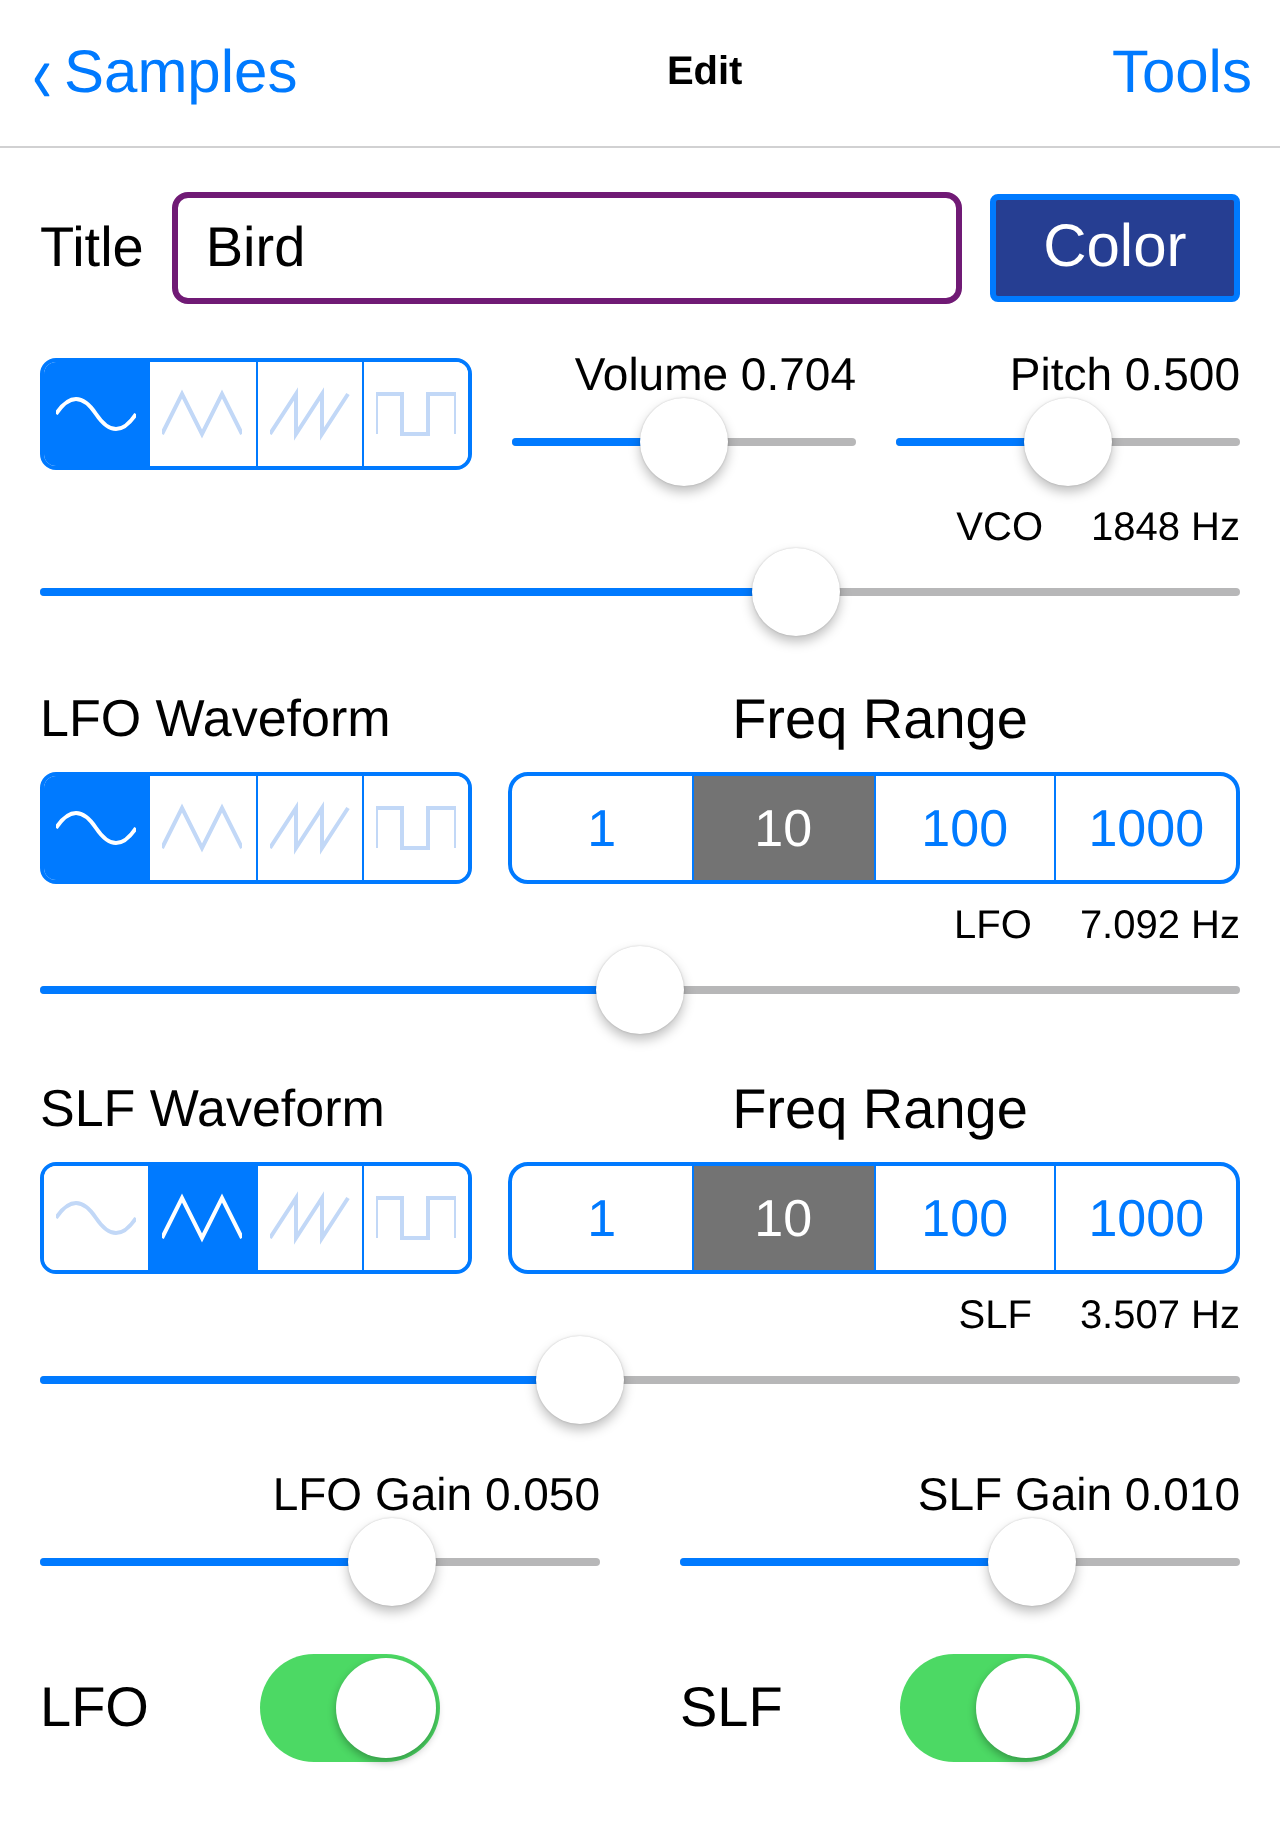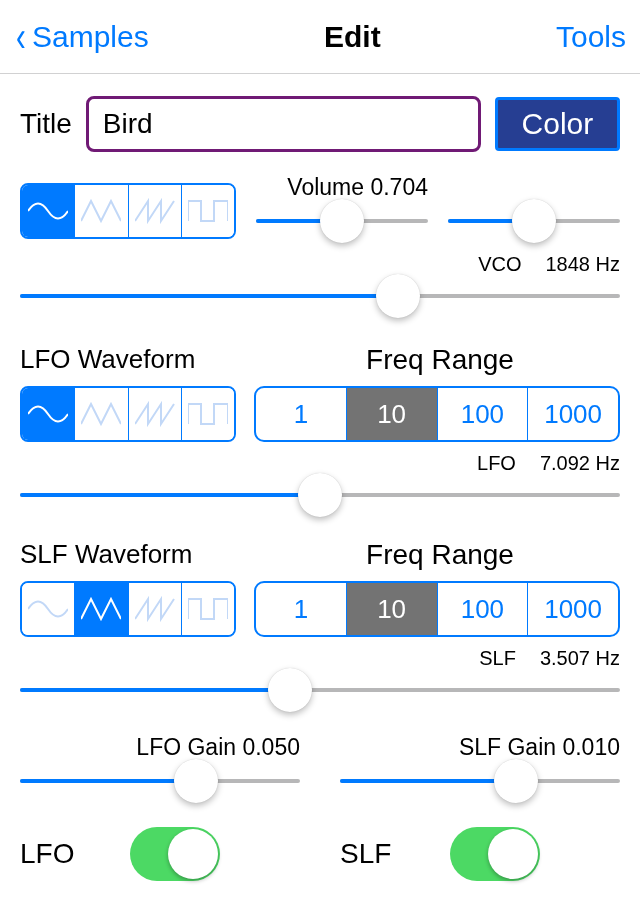--- a/index.html
+++ b/index.html
@@ -3,33 +3,33 @@
 <meta charset="utf-8">
 <style>
   * { box-sizing: border-box; margin: 0; padding: 0; }
   html, body { width: 640px; height: 920px; font-family: -apple-system, "Helvetica Neue", Helvetica, Arial, sans-serif; background: #fff; color: #000; }
   body { overflow: hidden; }
 
   
   .navbar { height: 74px; display: flex; align-items: center; justify-content: space-between; padding: 0 14px; border-bottom: 1px solid #d1d1d2; }
   .nav-back { display: flex; align-items: center; color: #007aff; font-size: 30px; font-weight: 400; cursor: pointer; }
   .nav-back .chev { font-size: 42px; line-height: 1; margin-right: 4px; display: inline-block; transform: scaleX(0.7); }
-  .nav-title { font-size: 30px; font-weight: 600; }
+  .nav-title { font-size: 20px; font-weight: 600; }
   .nav-tools { color: #007aff; font-size: 30px; cursor: pointer; }
 
   .content { padding: 22px 20px 0 20px; }
 
   
   .title-row { display: flex; align-items: center; gap: 14px; margin-bottom: 22px; }
   .title-label { font-size: 28px; }
   .title-input { flex: 1; height: 56px; border: 3px solid #701a75; border-radius: 8px; font-size: 28px; padding: 0 14px; outline: none; }
   .color-btn { width: 160px; height: 54px; border-radius: 4px; background: #263e92; color: #fff; font-size: 30px; border: 3px solid #007aff; cursor: pointer; display: flex; align-items: center; justify-content: center; }
 
   
-  .row-a { display: flex; align-items: flex-end; gap: 20px; margin-bottom: 14px; }
+  .row-a { display: flex; align-items: center; gap: 20px; margin-bottom: 14px; }
   .wave-seg { display: flex; border: 2px solid #007aff; border-radius: 8px; overflow: hidden; width: 216px; height: 56px; }
   .wave-opt { flex: 1; display: flex; align-items: center; justify-content: center; border-right: 1px solid #007aff; background: #fff; cursor: pointer; }
   .wave-opt:last-child { border-right: none; }
   .wave-opt.sel { background: #007aff; }
   .wave-opt svg { width: 40px; height: 30px; }
   .wave-opt svg path, .wave-opt svg polyline { stroke: #c2d8f7; stroke-width: 2; fill: none; }
   .wave-opt.sel svg path, .wave-opt.sel svg polyline { stroke: #ffffff; }
 
   .slider-col { flex: 1; display: flex; flex-direction: column; }
   .slider-label-row { font-size: 23px; text-align: right; margin-bottom: 2px; white-space: nowrap; }
@@ -115,20 +115,21 @@
     </div>
     <div class="slider-col">
       <div class="slider-label-row">Volume 0.704</div>
       <div class="slider">
         <div class="track"></div>
           <div class="track-fill" style="width: 50%;"></div>
           <div class="thumb" style="left: 50%;"></div>
       </div>
     </div>
     <div class="slider-col">
+      <div class="slider-label-row">Pitch 0.500</div>
       <div class="slider">
         <div class="track"></div>
           <div class="track-fill" style="width: 50%;"></div>
           <div class="thumb" style="left: 50%;"></div>
       </div>
     </div>
   </div>
 
   <div class="full-slider">
     <div class="slider-label-split">

